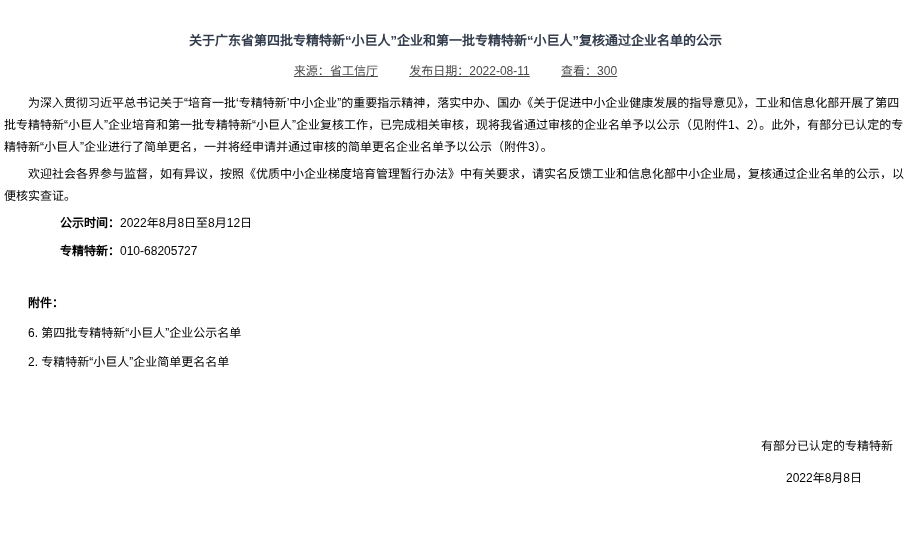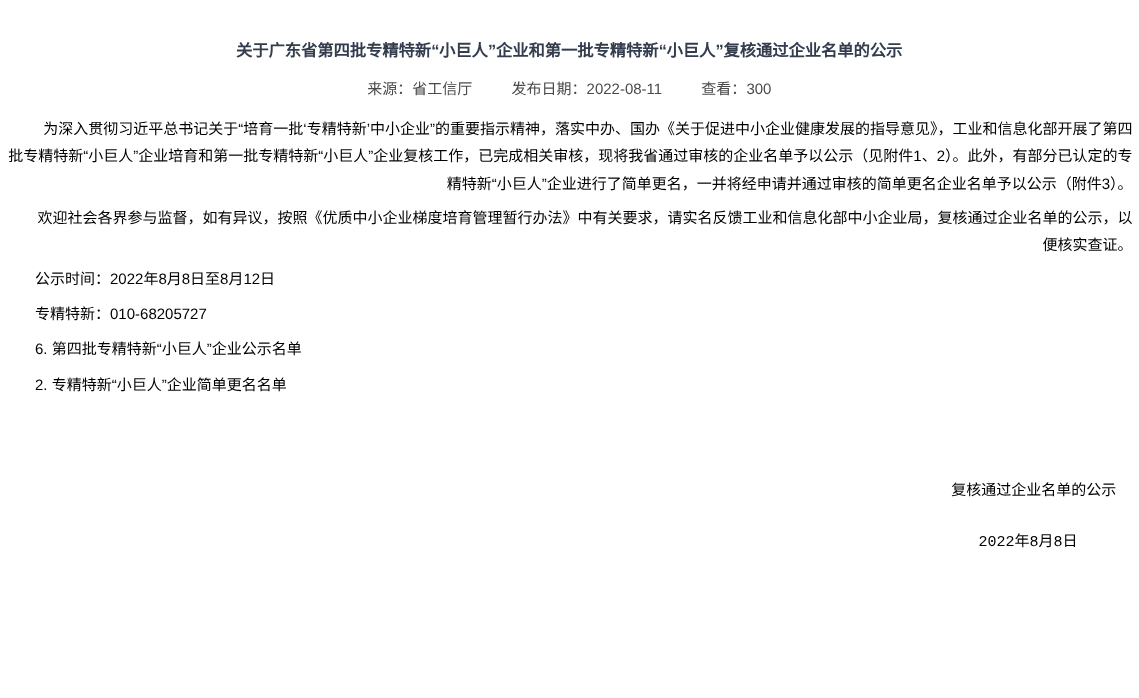--- a/index.html
+++ b/index.html
@@ -28,36 +28,36 @@
   }
 
   .doc-meta {
     margin-top: 12px;
     text-align: center;
     font-size: 12px;
     line-height: 14px;
     color: var(--color-meta);
     white-space: nowrap;
   }
-  .meta-item { display: inline-block; margin: 0 14px; }
+  .meta-item { display: inline-block; margin: 0 14px; text-decoration: underline; }
 
   .doc-content {
     margin: 14px 5px 0 4px;
     font-size: 12px;
     line-height: 22px;
     color: var(--color-body);
   }
-  .para { margin: 0 0 5px; text-indent: 2em; text-align: right; }
+  .para { margin: 0 0 5px; text-indent: 2em; }
   .info-line { margin: 0 0 6px; text-indent: 2em; }
-  .info-label { font-weight: normal; }
+  .info-label { font-weight: bold; margin-left: 32px; }
   .attachments-heading { margin: 30px 0 8px; text-indent: 2em; font-weight: bold; }
   .attachment-item { margin: 0 0 7px; text-indent: 2em; cursor: pointer; }
   .signature { margin-top: 62px; text-align: right; }
   .signature-dept { padding-right: 13px; }
-  .signature-date { margin-top: 20px; padding-right: 44px; font-family: Liberation Mono, monospace; }
+  .signature-date { margin-top: 10px; padding-right: 44px; }
 </style>
 </head>
 <body>
 
 <div class="page">
 
   <h1 class="doc-title">关于广东省第四批专精特新“小巨人”企业和第一批专精特新“小巨人”复核通过企业名单的公示</h1>
 
   <div class="doc-meta">
     <span class="meta-item"><span>来源：</span><span>省工信厅</span></span>
@@ -68,24 +68,25 @@
   <div class="doc-content">
 
     <p class="para">为深入贯彻习近平总书记关于“培育一批‘专精特新’中小企业”的重要指示精神，落实中办、国办《关于促进中小企业健康发展的指导意见》，工业和信息化部开展了第四批专精特新“小巨人”企业培育和第一批专精特新“小巨人”企业复核工作，已完成相关审核，现将我省通过审核的企业名单予以公示（见附件1、2）。此外，有部分已认定的专精特新“小巨人”企业进行了简单更名，一并将经申请并通过审核的简单更名企业名单予以公示（附件3）。</p>
 
     <p class="para">欢迎社会各界参与监督，如有异议，按照《优质中小企业梯度培育管理暂行办法》中有关要求，请实名反馈工业和信息化部中小企业局，复核通过企业名单的公示，以便核实查证。</p>
 
     <p class="info-line"><span class="info-label">公示时间：</span><span>2022年8月8日至8月12日</span></p>
 
     <p class="info-line"><span class="info-label">专精特新：</span><span>010-68205727</span></p>
 
+    <p class="attachments-heading">附件：</p>
 
     <p class="attachment-item">6. 第四批专精特新“小巨人”企业公示名单</p>
     <p class="attachment-item">2. 专精特新“小巨人”企业简单更名名单</p>
 
     <div class="signature">
-      <div class="signature-dept">复核通过企业名单的公示</div>
+      <div class="signature-dept">有部分已认定的专精特新</div>
       <div class="signature-date">2022年8月8日</div>
     </div>
 
   </div>
 
 </div>
 
 </body></html>

